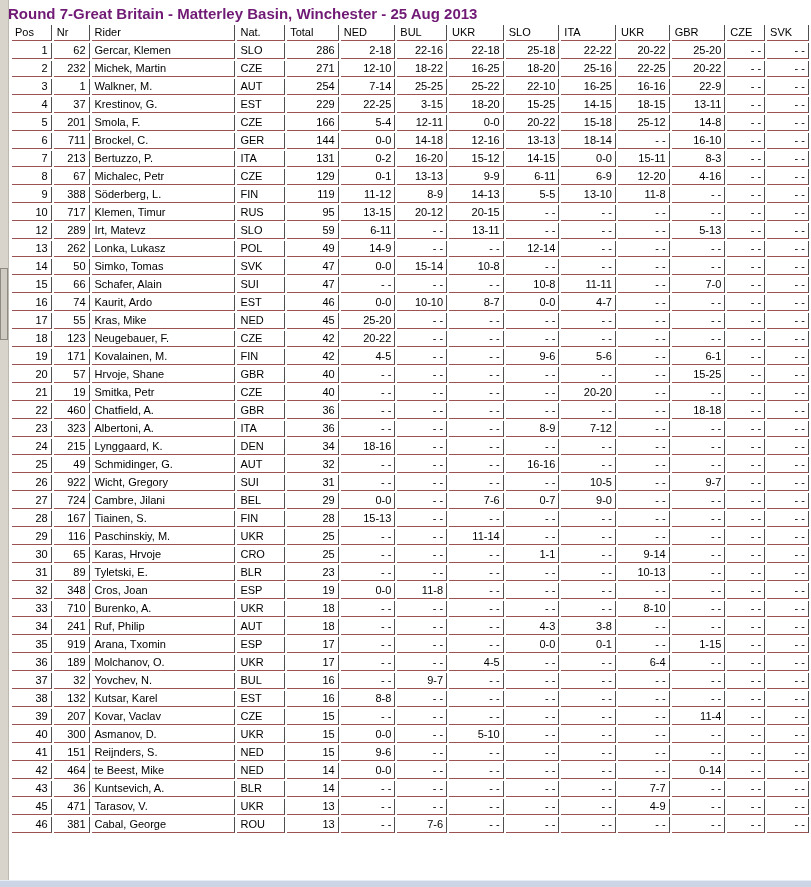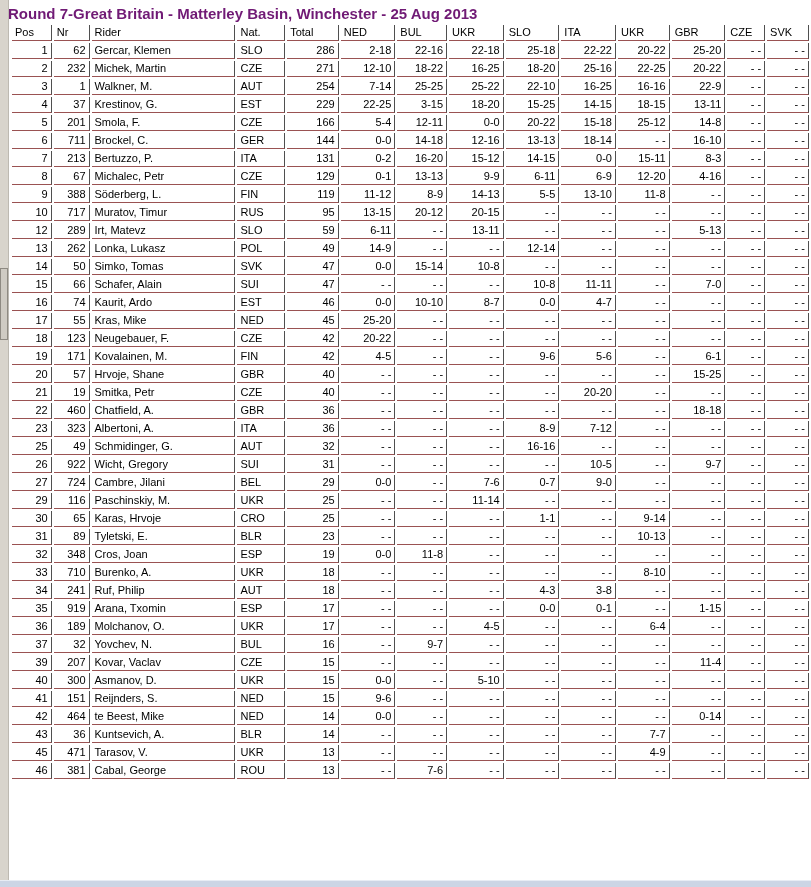--- a/index.html
+++ b/index.html
@@ -215,21 +215,21 @@
             <td class="num">5-5</td>
             <td class="num">13-10</td>
             <td class="num">11-8</td>
             <td class="num">- -</td>
             <td class="num">- -</td>
             <td class="num">- -</td>
           </tr>
           <tr>
             <td class="num">10</td>
             <td class="num">717</td>
-            <td class="">Muratov, Timur</td>
+            <td class="">Klemen, Timur</td>
             <td class="">RUS</td>
             <td class="num total">95</td>
             <td class="num">13-15</td>
             <td class="num">20-12</td>
             <td class="num">20-15</td>
             <td class="num">- -</td>
             <td class="num">- -</td>
             <td class="num">- -</td>
             <td class="num">- -</td>
             <td class="num">- -</td>
@@ -421,20 +421,36 @@
             <td class="num">- -</td>
             <td class="num">- -</td>
             <td class="num">8-9</td>
             <td class="num">7-12</td>
             <td class="num">- -</td>
             <td class="num">- -</td>
             <td class="num">- -</td>
             <td class="num">- -</td>
           </tr>
           <tr>
+            <td class="num">24</td>
+            <td class="num">215</td>
+            <td class="">Lynggaard, K.</td>
+            <td class="">DEN</td>
+            <td class="num total">34</td>
+            <td class="num">18-16</td>
+            <td class="num">- -</td>
+            <td class="num">- -</td>
+            <td class="num">- -</td>
+            <td class="num">- -</td>
+            <td class="num">- -</td>
+            <td class="num">- -</td>
+            <td class="num">- -</td>
+            <td class="num">- -</td>
+          </tr>
+          <tr>
             <td class="num">25</td>
             <td class="num">49</td>
             <td class="">Schmidinger, G.</td>
             <td class="">AUT</td>
             <td class="num total">32</td>
             <td class="num">- -</td>
             <td class="num">- -</td>
             <td class="num">- -</td>
             <td class="num">16-16</td>
             <td class="num">- -</td>
@@ -469,20 +485,36 @@
             <td class="num">- -</td>
             <td class="num">7-6</td>
             <td class="num">0-7</td>
             <td class="num">9-0</td>
             <td class="num">- -</td>
             <td class="num">- -</td>
             <td class="num">- -</td>
             <td class="num">- -</td>
           </tr>
           <tr>
+            <td class="num">28</td>
+            <td class="num">167</td>
+            <td class="">Tiainen, S.</td>
+            <td class="">FIN</td>
+            <td class="num total">28</td>
+            <td class="num">15-13</td>
+            <td class="num">- -</td>
+            <td class="num">- -</td>
+            <td class="num">- -</td>
+            <td class="num">- -</td>
+            <td class="num">- -</td>
+            <td class="num">- -</td>
+            <td class="num">- -</td>
+            <td class="num">- -</td>
+          </tr>
+          <tr>
             <td class="num">29</td>
             <td class="num">116</td>
             <td class="">Paschinskiy, M.</td>
             <td class="">UKR</td>
             <td class="num total">25</td>
             <td class="num">- -</td>
             <td class="num">- -</td>
             <td class="num">11-14</td>
             <td class="num">- -</td>
             <td class="num">- -</td>
@@ -604,20 +636,36 @@
             <td class="num">- -</td>
           </tr>
           <tr>
             <td class="num">37</td>
             <td class="num">32</td>
             <td class="">Yovchev, N.</td>
             <td class="">BUL</td>
             <td class="num total">16</td>
             <td class="num">- -</td>
             <td class="num">9-7</td>
+            <td class="num">- -</td>
+            <td class="num">- -</td>
+            <td class="num">- -</td>
+            <td class="num">- -</td>
+            <td class="num">- -</td>
+            <td class="num">- -</td>
+            <td class="num">- -</td>
+          </tr>
+          <tr>
+            <td class="num">38</td>
+            <td class="num">132</td>
+            <td class="">Kutsar, Karel</td>
+            <td class="">EST</td>
+            <td class="num total">16</td>
+            <td class="num">8-8</td>
+            <td class="num">- -</td>
             <td class="num">- -</td>
             <td class="num">- -</td>
             <td class="num">- -</td>
             <td class="num">- -</td>
             <td class="num">- -</td>
             <td class="num">- -</td>
             <td class="num">- -</td>
           </tr>
           <tr>
             <td class="num">39</td>

